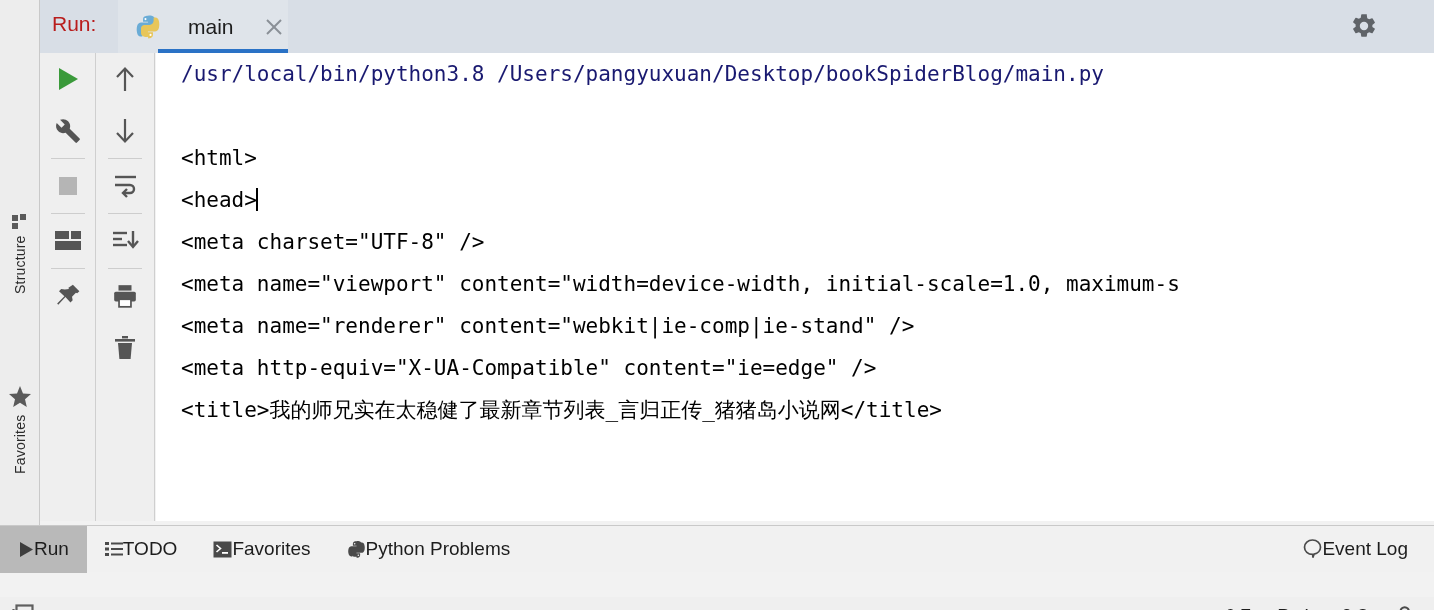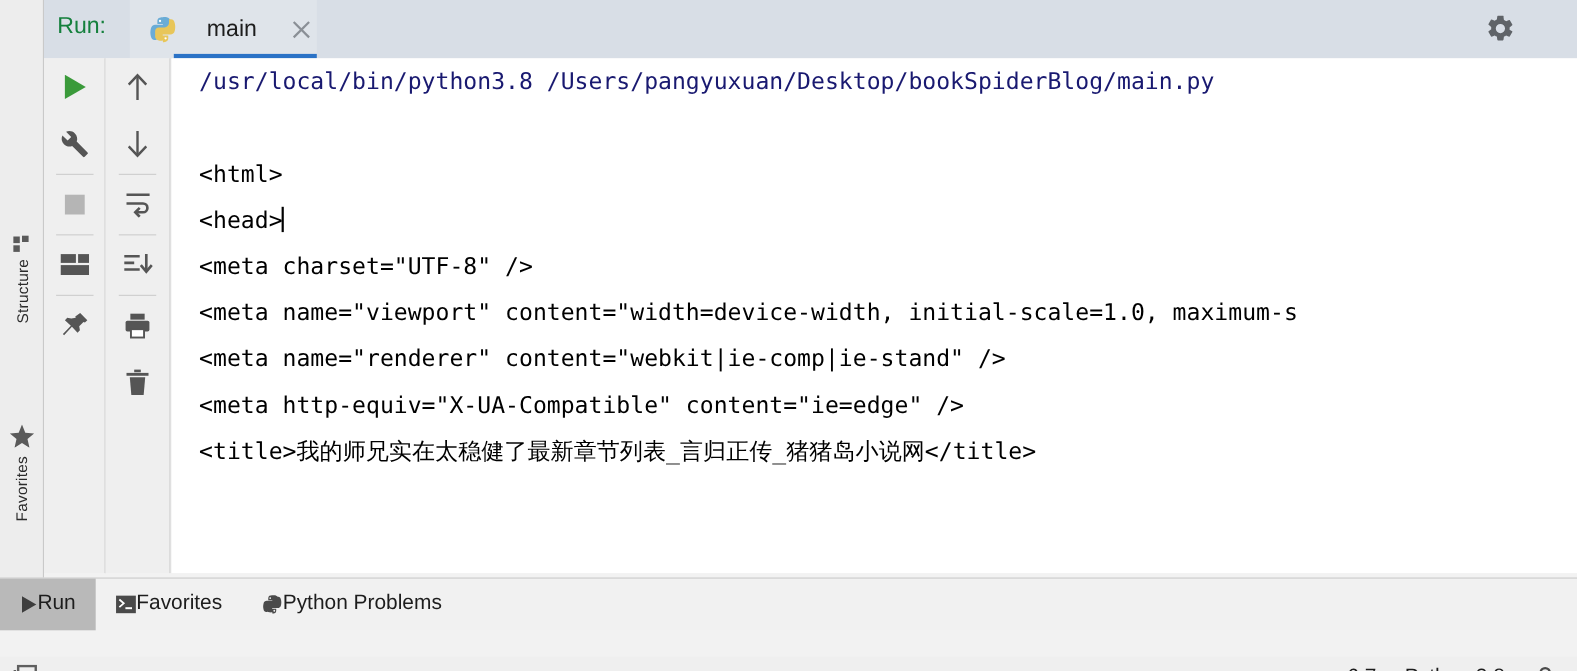--- a/index.html
+++ b/index.html
@@ -29,21 +29,21 @@
   .vl-structure { top: 196px; height: 116px; }
   .vl-favorites { top: 366px; height: 128px; }
 
   
   .header {
     position: absolute; left: 40px; top: 0; width: 1394px; height: 53px;
     background: #d8dee6;
   }
   .header .runlabel {
     position: absolute; left: 12px; top: 12px;
-    font-size: 21px; color: #15803d;
+    font-size: 21px; color: #b91c1c;
   }
   .tab {
     position: absolute; left: 78px; top: 0; height: 53px; width: 170px;
     background: #dfe4ea;
     display: flex; align-items: center; gap: 27px; padding-left: 17px;
   }
   .tab .tablabel { font-size: 21px; color: #1d1d1d; }
   .tab .closex { font-size: 22px; color: #8a8f96; line-height: 1; margin-left: 4px; }
   .tab .underline {
     position: absolute; left: 40px; bottom: 0; width: 130px; height: 4px;
@@ -287,20 +287,33 @@
   <div class="bottombar">
     <div class="btab active">
       <span>
         <svg width="16" height="17" viewBox="0 0 16 17">
             <polygon points="2,1 15,8.5 2,16" fill="#3d3d3d"></polygon>
           </svg>
       </span>
       <span>Run</span>
     </div>
 
+    <div class="btab">
+      <span>
+        <svg width="18" height="16" viewBox="0 0 18 16">
+          <rect x="0" y="1" width="4" height="3" fill="#4a4a4a"></rect>
+            <rect x="6" y="1.5" width="12" height="2" fill="#4a4a4a"></rect>
+          <rect x="0" y="6.5" width="4" height="3" fill="#4a4a4a"></rect>
+            <rect x="6" y="7" width="12" height="2" fill="#4a4a4a"></rect>
+          <rect x="0" y="12" width="4" height="3" fill="#4a4a4a"></rect>
+            <rect x="6" y="12.5" width="12" height="2" fill="#4a4a4a"></rect>
+        </svg>
+      </span>
+      <span>TODO</span>
+    </div>
 
 
     <div class="btab">
       <span>
         <svg width="19" height="17" viewBox="0 0 19 17">
           <rect x="0.5" y="0.5" width="18" height="16" fill="#4a4a4a"></rect>
           <polyline points="3.5,4 7.5,7.5 3.5,11" fill="none" stroke="#fff" stroke-width="1.6"></polyline>
           <rect x="9" y="11" width="6" height="1.8" fill="#fff"></rect>
         </svg>
       </span>
@@ -314,20 +327,28 @@
           <circle cx="12.9" cy="6.3" r="1.4" fill="#f1f1f1"></circle>
           <path d="M16.1 30c3.3 0 6-1 6-4.4v-3.2h-6.2v-.9h8.5c2.4 0 4.4-1.5 5-4.3.7-3.2.7-5.2 0-8.5-.6-2.6-1.9-4.3-4.3-4.3h-2.2v3.9c0 2.7-2.3 5.1-5.1 5.1h-6.2c-2.3 0-4.2 1.9-4.2 4.2v6c0 2.2 1.9 3.9 4.1 4.4 1.5.3 3.1.3 4.6 0z" fill="#4a4a4a"></path>
           <circle cx="19.1" cy="25.7" r="1.4" fill="#f1f1f1"></circle>
         </svg>
       </span>
       <span>Python Problems</span>
     </div>
 
     <div class="bspacer"></div>
 
+    <div class="btab right">
+      <span>
+        <svg width="19" height="20" viewBox="0 0 19 20">
+          <path d="M9.5 1C5 1 1.5 4.2 1.5 8.2c0 4 3.5 7.2 8 7.2h.4l-.1 3.2 1.3-3.4c3.6-.8 6.4-3.7 6.4-7C17.5 4.2 14 1 9.5 1z" fill="none" stroke="#4a4a4a" stroke-width="1.7"></path>
+        </svg>
+      </span>
+      <span>Event Log</span>
+    </div>
   </div>
 
   <div class="statusbar">
     <div class="sb-left">
       <span>
         <svg width="26" height="24" viewBox="0 0 26 24">
           <rect x="6.5" y="1.5" width="16" height="15" fill="none" stroke="#5f5f5f" stroke-width="2.2"></rect>
           <polyline points="3.5,5 3.5,20.5 19,20.5" fill="none" stroke="#5f5f5f" stroke-width="2.2"></polyline>
         </svg>
       </span>

